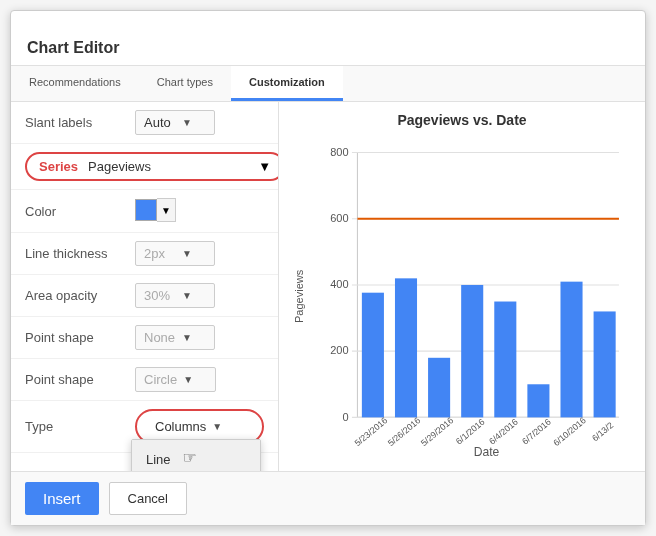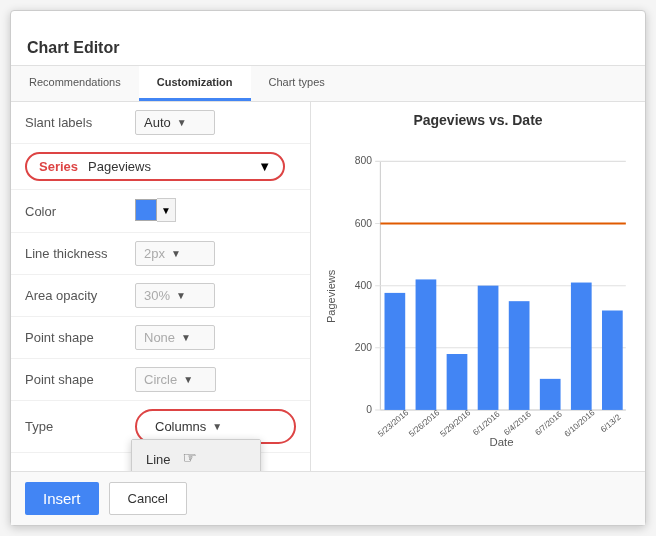--- a/index.html
+++ b/index.html
@@ -49,21 +49,21 @@
       color: #333;
       font-weight: bold;
       background: #fff;
     }
     .dialog-body {
       display: flex;
       flex: 1;
       overflow: hidden;
     }
     .left-panel {
-      width: 300px;
+      width: 268px;
       border-right: 1px solid #e0e0e0;
       padding: 0;
       overflow-y: auto;
       position: relative;
     }
     .row {
       display: flex;
       align-items: center;
       padding: 8px 14px;
       border-bottom: 1px solid #f0f0f0;
@@ -84,20 +84,21 @@
       border-radius: 2px;
       padding: 4px 22px 4px 8px;
       font-size: 13px;
       color: #333;
       cursor: pointer;
       position: relative;
       display: inline-flex;
       align-items: center;
       min-width: 80px;
       user-select: none;
+      justify-content: space-between;
     }
     .select-box .arrow {
       margin-left: 6px;
       font-size: 10px;
       color: #555;
     }
     .series-row {
       padding: 8px 14px;
       border-bottom: 1px solid #f0f0f0;
       background: #fff;
@@ -255,22 +256,22 @@
       margin-left: 4px;
     }
   </style>
 </head>
 <body>
 
 <div class="dialog">
   <div class="dialog-title">Chart Editor</div>
   <div class="tabs">
     <div class="tab">Recommendations</div>
+    <div class="tab">Chart types</div>
     <div class="tab active">Customization</div>
-    <div class="tab">Chart types</div>
   </div>
   <div class="dialog-body">
     <div class="left-panel">
 
       <div class="row">
         <div class="row-label">Slant labels</div>
         <div class="row-control">
           <div class="select-box">
             <span>Auto</span>
             <span class="arrow">▼</span>

